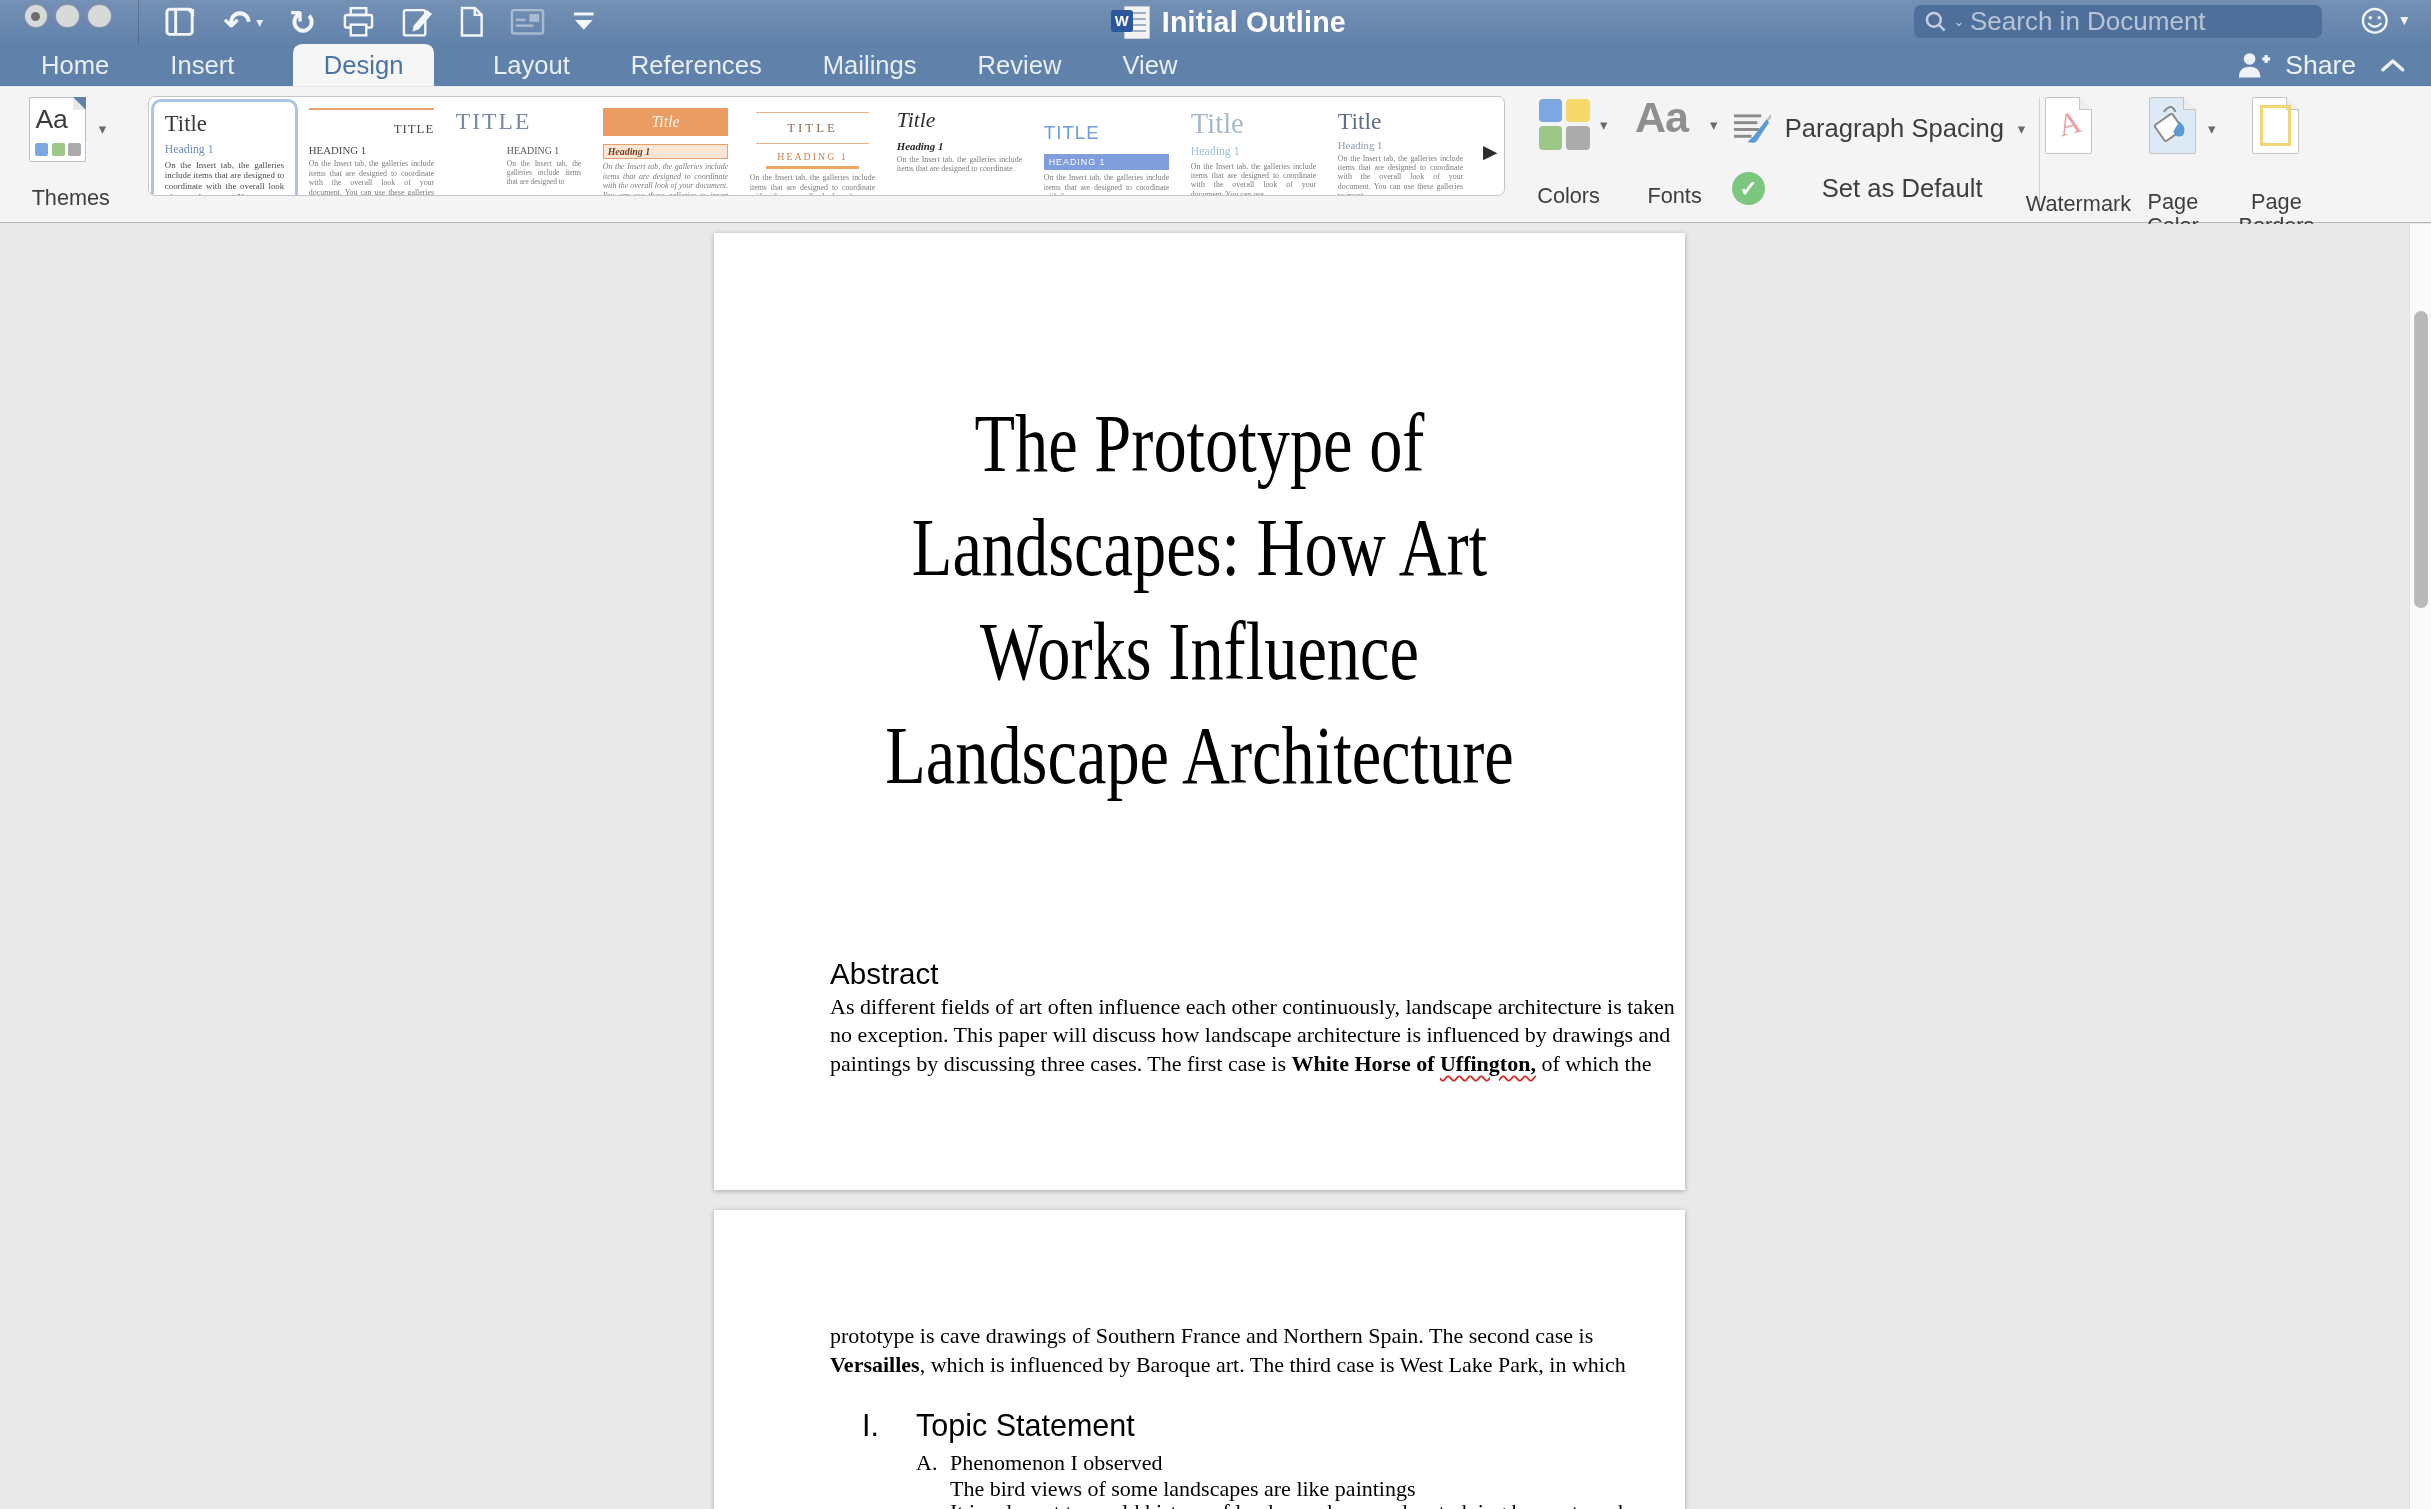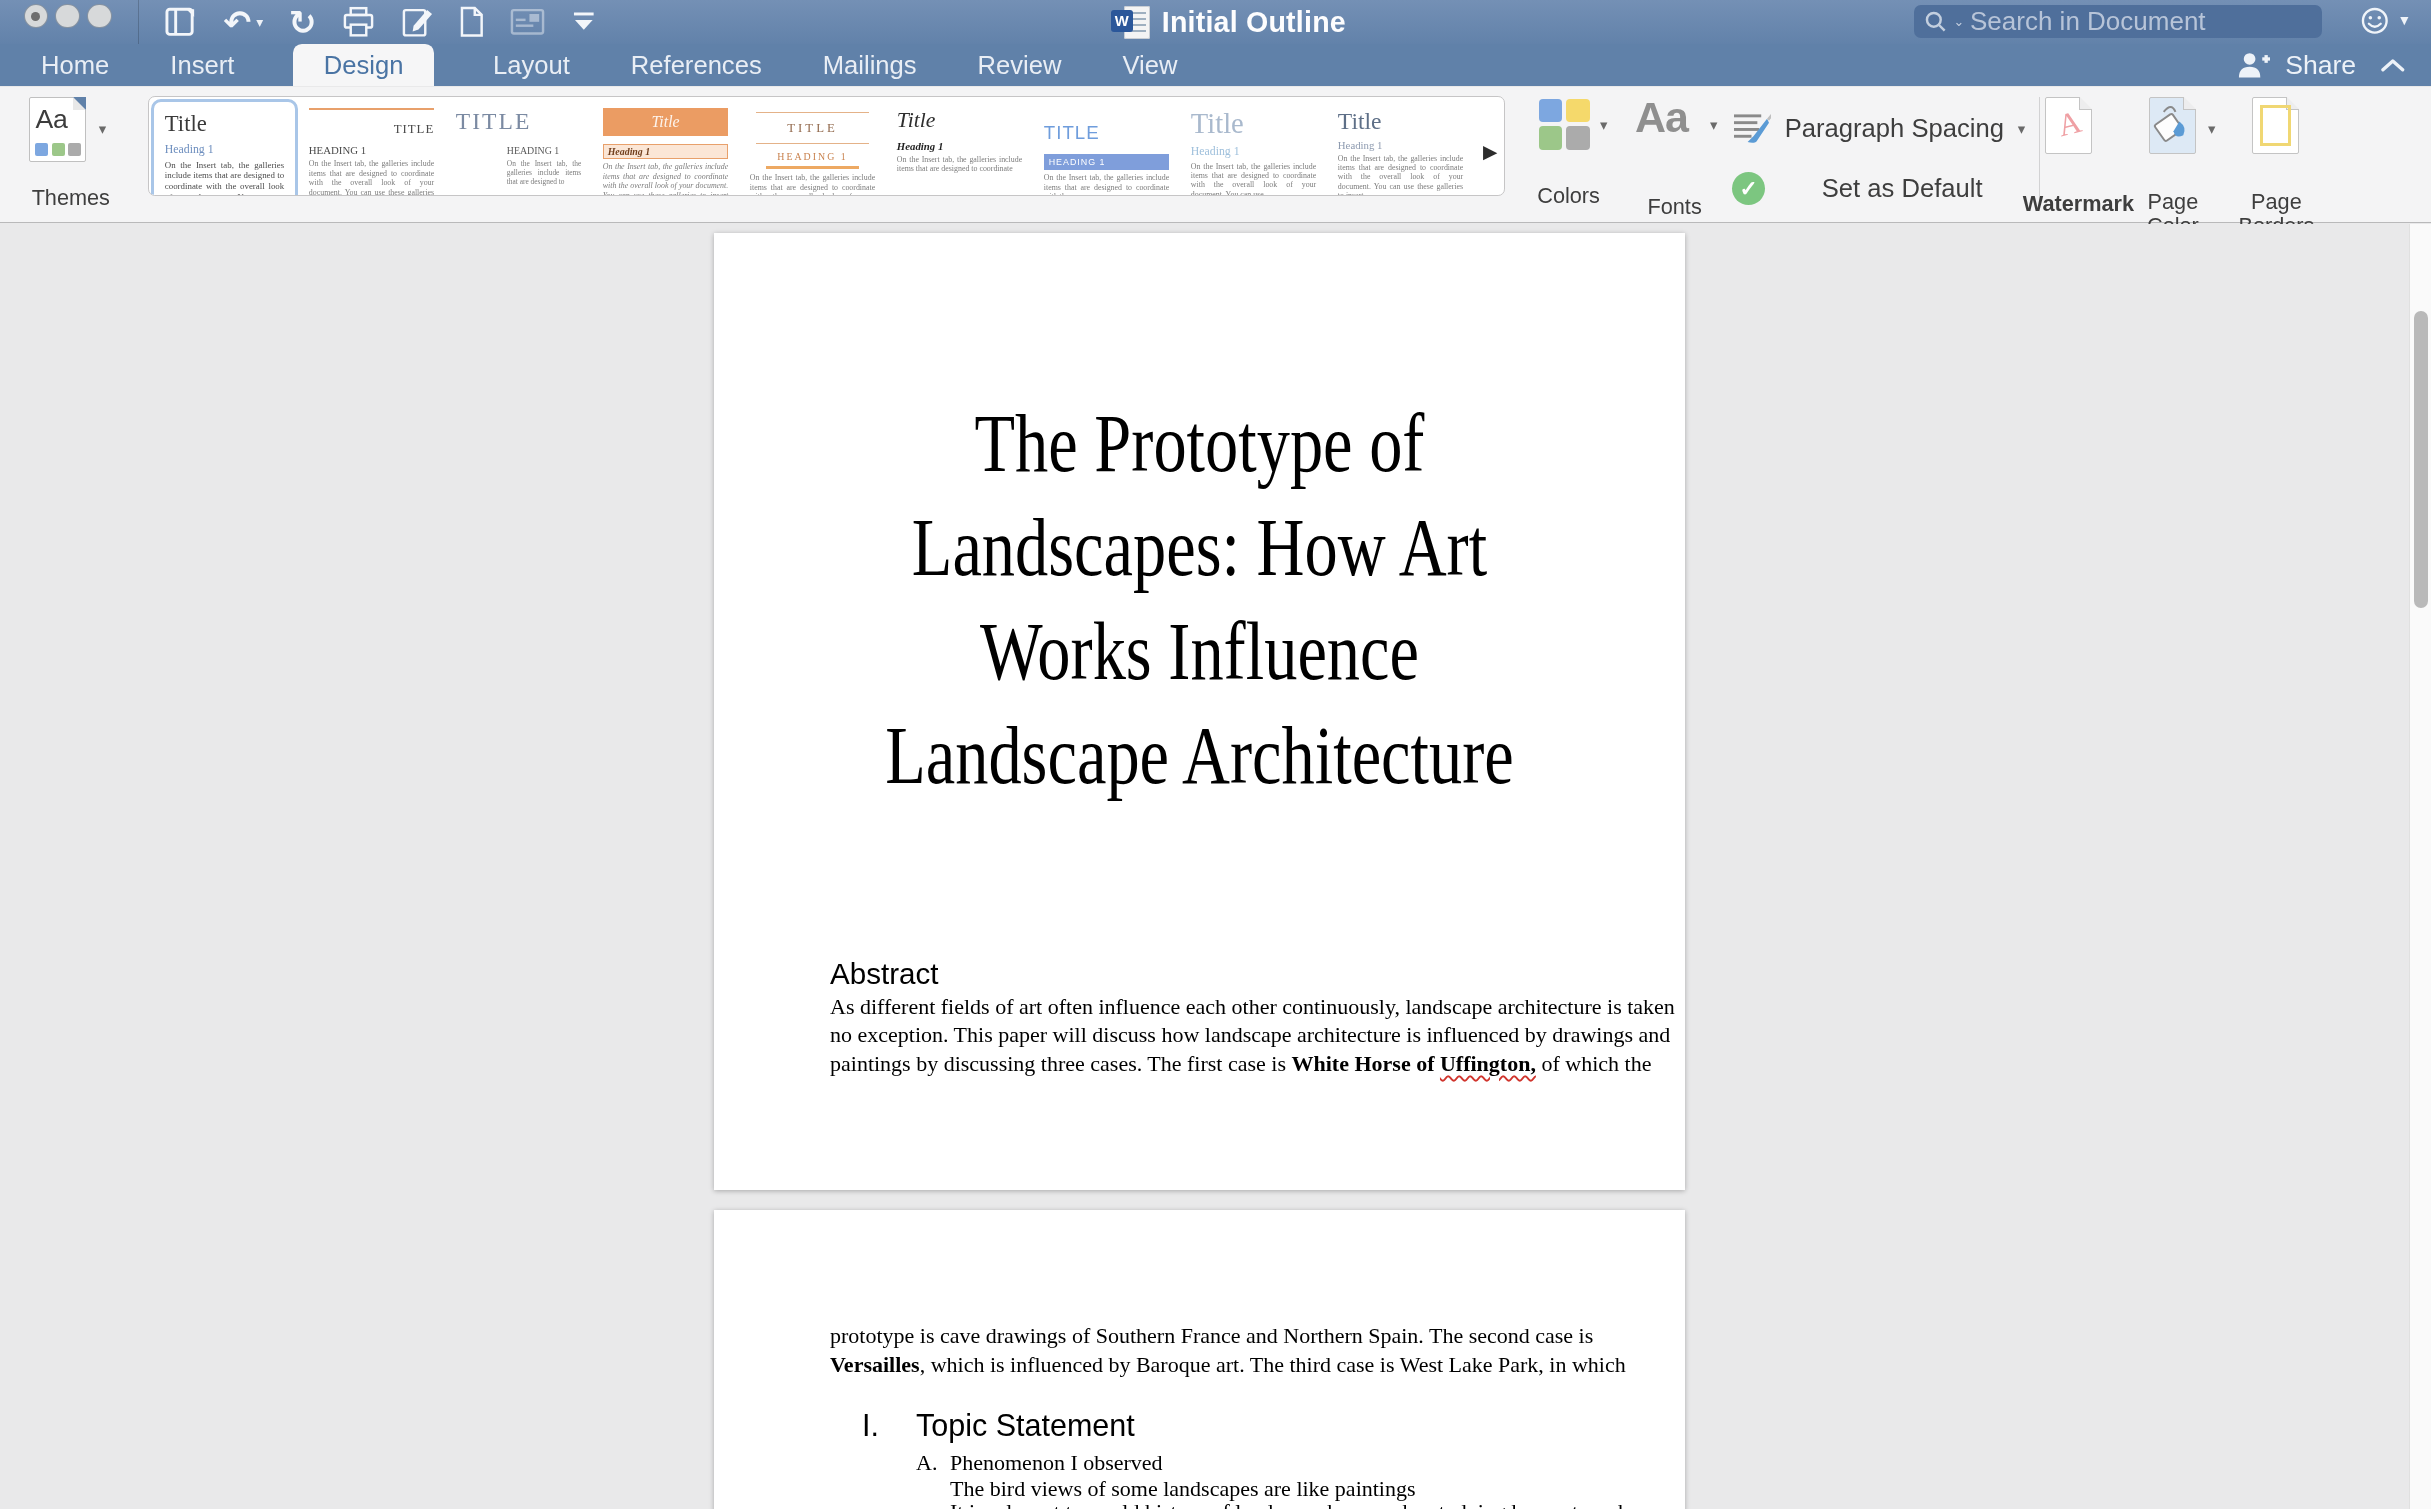--- a/index.html
+++ b/index.html
@@ -106,39 +106,39 @@
   
   #colors-btn { position:absolute; left:1529px; top:11.8px; width:85px; }
   #colors-grid { position:absolute; left:9.9px; top:0; width:51px; height:51px; display:grid;
      grid-template-columns:23.6px 23.6px; grid-template-rows:23.6px 23.6px; gap:3.9px; }
   #colors-grid i { border-radius:3.9px; }
   #colors-caret { position:absolute; left:71px; top:17.7px; }
   #colors-label { left:-9.9px; top:85px; width:99px; }
   #fonts-btn { position:absolute; left:1635px; top:5.9px; width:79px; }
   #fonts-aa { font-size:43px; color:#8f8f8f; font-weight:bold; letter-spacing:-1px; }
   #fonts-caret { position:absolute; left:75px; top:23.6px; }
-  #fonts-label { left:-9.9px; top:91px; width:99px;margin-top:11px; }
+  #fonts-label { left:-9.9px; top:91px; width:99px; }
 
   
   #pspace-row { position:absolute; left:1732px; top:23.6px; display:flex; align-items:center; gap:13.8px; }
   #pspace-text { font-size:25.6px; color:#3e3e3e; }
   #default-row { position:absolute; left:1732px; top:85px; display:flex; align-items:center; gap:13.8px; }
   #default-check { width:33px; height:33px; border-radius:50%; background:#7cc680; color:#fff; font-size:21.7px;
      display:flex; align-items:center; justify-content:center; font-weight:bold; }
   #default-text { font-size:25.6px; color:#3e3e3e;margin-left:43px; }
   #ribbon-sep { position:absolute; left:2039px; top:9.9px; width:1px; height:110px; background:#d2d2d3; }
 
   
   .page-ico { position:relative; width:47px; height:57px; background:#fff; border:1px solid #c4c4c4; border-radius:2px; }
   .page-ico .fold { position:absolute; right:-1px; top:-1px; width:0; height:0;
      border-left:12.8px solid #ededee; border-top:12.8px solid #f4f4f5; filter:drop-shadow(-1px 1px 0 #c4c4c4); }
   #watermark-btn { position:absolute; left:2045px; top:9.9px; width:69px; }
   #watermark-a { position:absolute; left:0; top:7.9px; width:47px; font-size:31.5px; color:#efa0a4; text-align:center;
      transform:rotate(-14deg); font-family:"Liberation Serif",serif; }
-  #watermark-label { left:-25.6px; top:95px; width:118px;font-weight:bold; }
+  #watermark-label { left:-25.6px; top:95px; width:118px; }
   #pagecolor-btn { position:absolute; left:2149px; top:9.9px; width:69px; }
   #pagecolor-btn .page-ico { background:#dde9f5; }
   #pagecolor-caret { position:absolute; left:59px; top:23.6px; }
   #pagecolor-label { left:-25.6px; top:93px; width:99px; }
   #pageborders-btn { position:absolute; left:2252px; top:9.9px; width:69px; }
   #pb-inner { position:absolute; left:6.9px; top:6.9px; right:6.9px; bottom:6.9px; border:3.9px solid #f0d773; }
   #pageborders-label { left:-29.6px; top:93px; width:108px; }
 
   
   #doc-area { position:absolute; left:0; top:224px; width:100%; height:1286px; background:#e9e9ea; }

